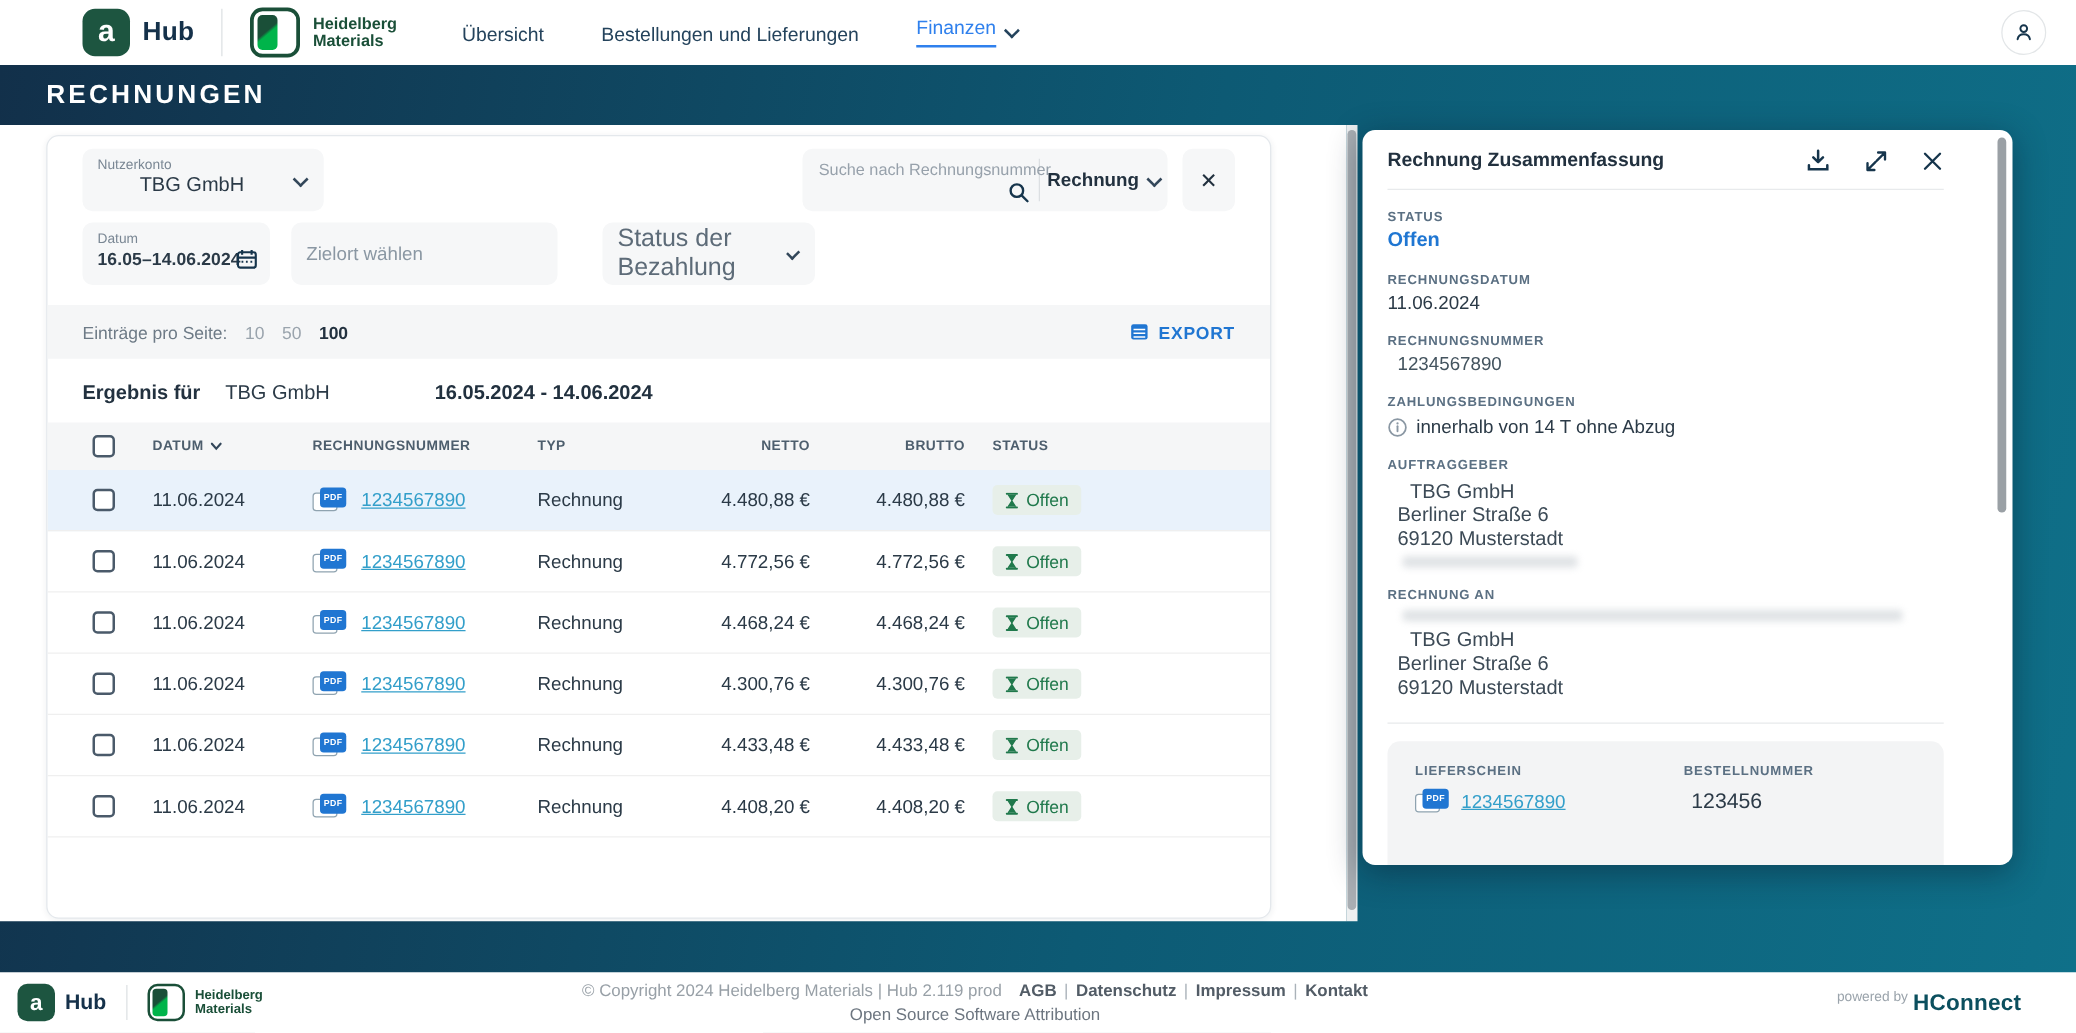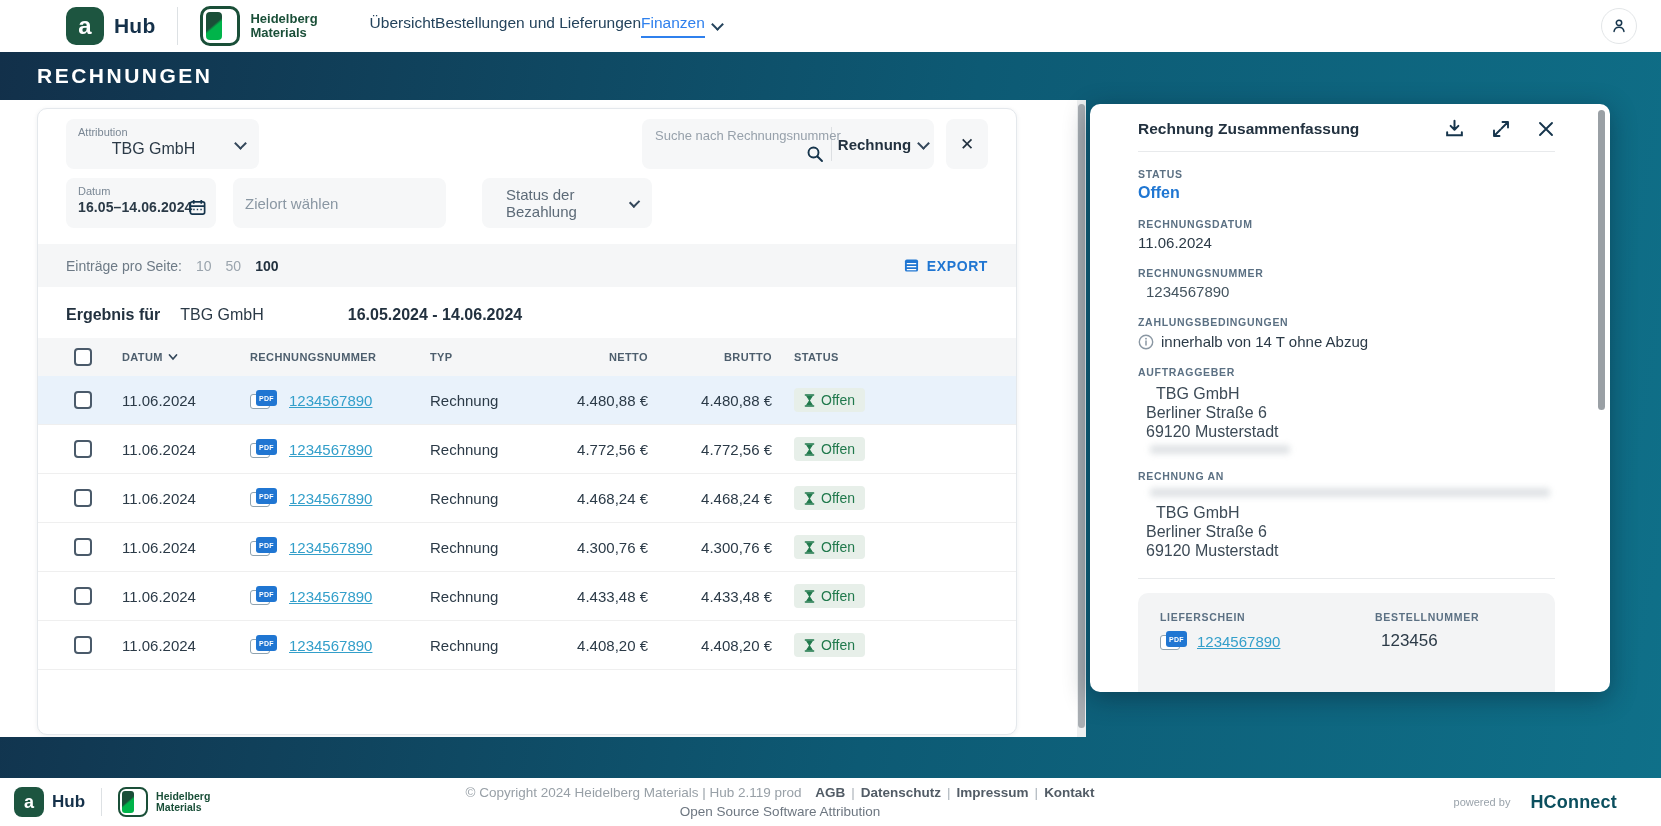--- a/index.html
+++ b/index.html
@@ -8,21 +8,21 @@
 
   
   .navbar { position: absolute; top: 0; left: 0; width: 100%; height: 52px; background: #fff; display: flex; align-items: center; padding: 0 24px 0 66px; z-index: 5; }
   .brand { display: flex; align-items: center; gap: 10px; }
   .hub-logo { width: 38px; height: 38px; border-radius: 10px; background: #1d5540; color: #fff; display: flex; align-items: center; justify-content: center; font-size: 24px; font-weight: bold; }
   .hub-word { font-size: 21px; font-weight: bold; color: #15314a; letter-spacing: .2px; }
   .nav-vdiv { width: 1px; height: 38px; background: #dde1e4; margin: 0 22px; }
   .hm-logo { width: 40px; height: 40px; border-radius: 10px; border: 3px solid #1a4f38; background: #fff; position: relative; overflow: hidden; }
   .hm-logo .hm-shape { position: absolute; left: 3px; top: 3px; bottom: 3px; width: 16px; border-radius: 4px; background: linear-gradient(140deg, #1a4f38 46%, #00b44a 54%); }
   .hm-word { font-size: 13px; font-weight: bold; color: #1a4f38; line-height: 14px; }
-  .main-nav { display: flex; align-items: flex-start; margin-left: 52px; }
+  .main-nav { display: flex; align-items: flex-end; gap: 46px; margin-left: 52px; }
   .nav-item { font-size: 15.5px; color: #24435c; cursor: pointer; display: flex; align-items: center; gap: 8px; }
   .nav-item.active .nav-label { color: #2f80ed; border-bottom: 2px solid #2f80ed; padding-bottom: 4px; }
   .chev { width: 9px; height: 9px; border-right: 2px solid #24435c; border-bottom: 2px solid #24435c; transform: rotate(45deg); margin-top: -4px; }
   .user-btn { margin-left: auto; width: 36px; height: 36px; border-radius: 50%; border: 1px solid #e3e6e8; background: #fff; display: flex; align-items: center; justify-content: center; cursor: pointer; }
 
   
   .hero-bg { position: absolute; top: 52px; left: 0; width: 100%; height: 726px; background: linear-gradient(100deg, #12304a 0%, #0d5a74 55%, #0f7089 100%); }
   .hero-title { position: absolute; top: 52px; left: 37px; height: 48px; display: flex; align-items: center; color: #fff; font-size: 21px; font-weight: bold; letter-spacing: 2.5px; z-index: 2; }
 
   
@@ -41,21 +41,21 @@
   .fbox .fvalue { font-size: 16px; color: #2b3a47; margin-top: 2px; }
   .box-account { width: 193px; }
   .box-account .fvalue { text-align: center; padding-right: 18px; }
   .box-account .chev { position: absolute; right: 14px; top: 24px; border-color: #33475a; }
   .box-date { width: 150px; }
   .box-date .fvalue { font-size: 14px; font-weight: bold; letter-spacing: .1px; }
   .box-date .cal { position: absolute; right: 9px; bottom: 11px; }
   .box-dest { width: 213px; margin-left: 17px; display: flex; align-items: center; }
   .box-dest .placeholder { font-size: 15px; color: #8a97a3; }
   .box-status { width: 170px; margin-left: 36px; display: flex; align-items: center; justify-content: space-between; }
-  .box-status .fvalue { font-size: 15px; color: #5d6b78; margin: 12px; }
+  .box-status .fvalue { font-size: 20px; color: #5d6b78; margin: 0; }
   .box-status .chev { border-color: #33475a; margin: -2px 2px 0 0; }
   .search-group { margin-left: auto; width: 292px; height: 50px; background: #f6f7f8; border-radius: 8px; display: flex; align-items: stretch; }
   .search-zone { flex: 1; position: relative; cursor: text; }
   .search-zone .placeholder { position: absolute; top: 9px; left: 13px; font-size: 13px; color: #97a1ab; white-space: nowrap; }
   .search-zone .mag { position: absolute; right: 6px; bottom: 5px; }
   .search-vdiv { width: 1px; background: #dcdfe2; margin: 8px 0; }
   .search-select { width: 102px; display: flex; align-items: center; justify-content: center; gap: 8px; cursor: pointer; }
   .search-select .fvalue { font-size: 15px; font-weight: bold; color: #22313f; }
   .search-select .chev { border-color: #33475a; margin-top: -2px; }
   .clear-btn { margin-left: 12px; width: 42px; height: 50px; background: #f6f7f8; border-radius: 8px; border: none; font-size: 17px; color: #22313f; cursor: pointer; }
@@ -85,21 +85,21 @@
   .status-cell { padding-left: 22px; }
   .num-cell { display: flex; align-items: center; gap: 12px; }
   .pdf-icon { position: relative; width: 27px; height: 20px; display: inline-block; cursor: pointer; }
   .pdf-back { position: absolute; left: 0; top: 4px; width: 20px; height: 15px; border: 1.5px solid #8fa3b0; border-radius: 3px; background: #fff; }
   .pdf-front { position: absolute; left: 6px; top: 0; width: 21px; height: 16px; background: #2076d2; border-radius: 3px; color: #fff; font-size: 7px; font-weight: bold; display: flex; align-items: center; justify-content: center; letter-spacing: .3px; }
   .link { color: #339fca; text-decoration: underline; cursor: pointer; }
   .badge { display: inline-flex; align-items: center; gap: 6px; height: 24px; padding: 0 10px; border-radius: 4px; background: #e7efe9; color: #20794c; font-size: 14px; }
 
   
   .drawer { position: absolute; top: 104px; left: 1090px; width: 520px; height: 588px; background: #fff; border-radius: 10px; box-shadow: 0 6px 26px rgba(8,28,46,.45); z-index: 3; overflow: hidden; }
-  .drawer-inner { padding: 14px 55px 0 48px; }
+  .drawer-inner { padding: 14px 55px 0 20px; }
   .drawer-head { display: flex; align-items: center; }
   .drawer-title { font-size: 15.5px; font-weight: bold; color: #22313f; }
   .drawer-icons { margin-left: auto; display: flex; align-items: center; gap: 26px; }
   .icon-btn { background: none; border: none; cursor: pointer; color: #16354c; display: flex; }
   .drawer-div { height: 1px; background: #e8eaec; margin-top: 12px; }
   .dfield { margin-top: 16px; }
   .dlabel { font-size: 10.5px; font-weight: bold; letter-spacing: .7px; color: #5b7083; }
   .dvalue { font-size: 15px; color: #2b3a47; margin-top: 4px; }
   .dvalue.blue { color: #1f76d2; font-weight: bold; font-size: 16px; }
   .dvalue.pad { padding-left: 8px; color: #44545f; }
@@ -124,21 +124,21 @@
   .f-vdiv { width: 1px; height: 28px; background: #dde1e4; margin: 0 16px; }
   .f-hm-logo { width: 30px; height: 30px; border-radius: 8px; border: 2.5px solid #1a4f38; background: #fff; position: relative; overflow: hidden; }
   .f-hm-logo .hm-shape { position: absolute; left: 2px; top: 2px; bottom: 2px; width: 12px; border-radius: 3px; background: linear-gradient(140deg, #1a4f38 46%, #00b44a 54%); }
   .f-hm-word { font-size: 10.5px; font-weight: bold; color: #1a4f38; line-height: 11px; margin-left: 8px; }
   .f-center { position: absolute; left: 430px; width: 700px; text-align: center; }
   .f-line1 { font-size: 13.5px; color: #98a0a7; }
   .f-line1 .f-links { color: #525c66; margin-left: 10px; }
   .f-link { cursor: pointer; font-weight: bold; }
   .f-sep { color: #aab2b9; margin: 0 6px; }
   .f-line2 { font-size: 13.5px; color: #6d7680; margin-top: 4px; cursor: pointer; }
-  .f-powered { margin-left: auto; display: flex; align-items: center; gap: 20px; }
+  .f-powered { margin-left: auto; display: flex; align-items: flex-start; gap: 4px; }
   .f-powered .pw { font-size: 11px; color: #9aa3ab; }
   .f-powered .brand-name { font-size: 18px; font-weight: bold; color: #0b4f5e; letter-spacing: .2px; }
 </style>
 </head>
 <body>
 
 <div class="screen">
 
   <header class="navbar">
     <div class="brand">
@@ -177,21 +177,21 @@
 
   <div class="hero-bg"></div>
   <div class="hero-title">RECHNUNGEN</div>
 
   <div class="content-sheet">
     <div class="main-card">
 
       <div class="filters">
         <div class="f-row">
           <div class="fbox box-account">
-            <div class="flabel">Attribution</div>
+            <div class="flabel">Nutzerkonto</div>
             <div class="fvalue">TBG GmbH</div>
             <span class="chev"></span>
           </div>
           <div class="search-group">
             <div class="search-zone">
               <span class="placeholder">Suche nach Rechnungsnummer</span>
               <svg class="mag" width="20" height="20" viewBox="0 0 20 20">
                 <circle cx="8.5" cy="8.5" r="5" fill="none" stroke="#16354c" stroke-width="1.9"></circle>
                 <path d="M12.5 12.5L17 17" stroke="#16354c" stroke-width="1.9" stroke-linecap="round"></path>
               </svg>

